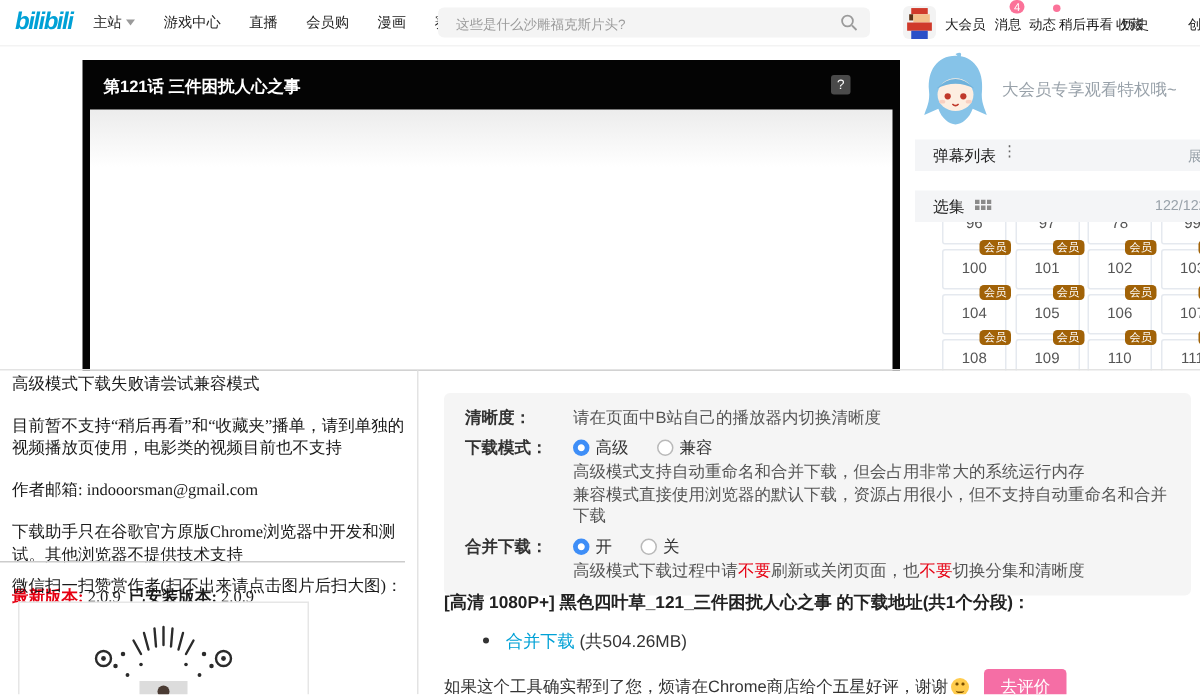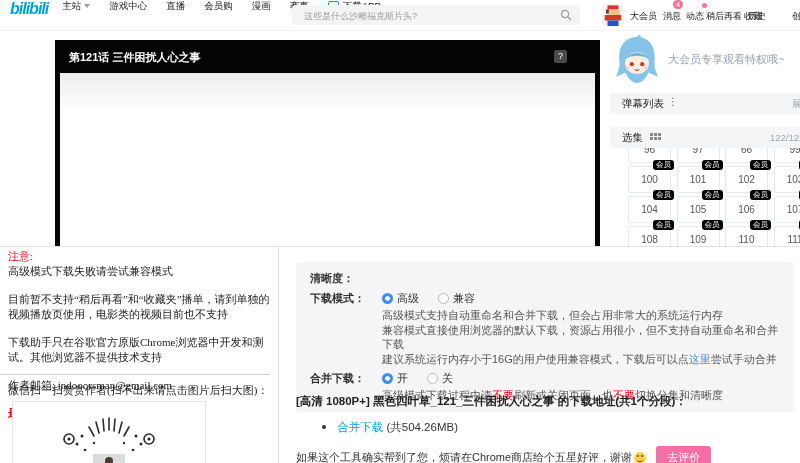--- a/index.html
+++ b/index.html
@@ -2,21 +2,21 @@
 <html><head>
 <meta charset="utf-8">
 <style>
   html,body{margin:0;padding:0;background:#fff;}
   #app{position:relative;width:800px;height:463px;background:#fff;overflow:hidden;
        font-family:"Liberation Sans","DejaVu Sans",sans-serif;color:#212121;}
 
   
   .navbar{position:absolute;left:0;top:0;width:800px;height:30px;background:#fff;
           border-bottom:1px solid #f3f3f3;}
-  .nav-left{display:flex;height:30px;padding-left:10px;}
+  .nav-left{display:flex;align-items:center;height:30px;padding-left:10px;}
   .logo{font-size:16px;font-weight:bold;font-style:italic;color:#00a1d6;letter-spacing:-1px;margin-right:14px;}
   .nav-item{font-size:9.5px;color:#212121;margin-right:19px;white-space:nowrap;cursor:pointer;}
   .chev{display:inline-block;width:0;height:0;border-left:3px solid transparent;border-right:3px solid transparent;
         border-top:4px solid #9a9a9a;margin-left:3px;vertical-align:1px;}
   .dl-icon{display:inline-block;width:9px;height:7px;border:1px solid #00a1d6;border-radius:2px;margin-right:4px;vertical-align:-1px;}
   .search-wrap{position:absolute;left:292px;top:5px;width:288px;height:20px;background:#f4f4f4;border-radius:4px;}
   .search-wrap input{position:absolute;left:10px;top:0;width:240px;height:20px;border:0;background:transparent;outline:none;
                      font-size:9px;color:#555;font-family:inherit;}
   .search-wrap input::placeholder{color:#9b9b9b;}
   .mag{position:absolute;right:8px;top:4px;}
@@ -39,21 +39,21 @@
   .vip-banner-text{position:absolute;left:668px;top:52px;font-size:11px;color:#99a2aa;}
   .mascot{position:absolute;left:614px;top:35px;}
   .side-bar-row{position:absolute;left:610px;width:200px;height:21px;background:#f4f5f7;}
   .side-bar-row .t{position:absolute;left:12px;top:4px;font-size:10.5px;color:#222;}
   .dots-icon{position:absolute;left:58px;top:3px;font-size:10px;color:#666;}
   .grid-icon{position:absolute;left:40px;top:6px;}
   .bar-right{position:absolute;top:5px;font-size:9.5px;color:#99a2aa;white-space:nowrap;}
   .ep-grid{position:absolute;left:620px;top:148px;width:180px;height:99px;overflow:hidden;}
   .ep-card{position:absolute;width:41px;height:25px;background:#fff;border:1px solid #e5e9ef;border-radius:2px;
            font-size:10px;color:#555;text-align:center;line-height:25px;cursor:pointer;}
-  .ep-badge{position:absolute;top:-7px;right:-4px;background:#000000;color:#fff;font-size:7.5px;line-height:10px;
+  .ep-badge{position:absolute;top:-7px;right:-4px;background:#a16207;color:#fff;font-size:7.5px;line-height:10px;
             padding:0 3px;border-radius:3px;}
 
   
   .h-div{position:absolute;left:0;top:246px;width:800px;height:1px;background:#e3e3e3;}
   .v-div{position:absolute;left:278px;top:247px;width:1px;height:216px;background:#e3e3e3;}
 
   .notes{position:absolute;left:8px;top:249px;width:262px;
          font-family:"Liberation Serif","DejaVu Serif",serif;font-size:11px;line-height:15px;color:#1a1a1a;}
   .notes .red{color:#e60012;}
   .notes p{margin:0 0 13px 0;}
@@ -177,45 +177,44 @@
           <rect x="4" y="4" width="3" height="3"></rect>
           <rect x="8" y="4" width="3" height="3"></rect>
       </g>
     </svg>
     <span class="bar-right" style="left:160px;">122/122</span>
   </div>
 
   <div class="ep-grid">
       <div class="ep-card" style="left: 8px; top: -12px;"><span>96</span></div>
       <div class="ep-card" style="left: 56.5px; top: -12px;"><span>97</span></div>
-      <div class="ep-card" style="left: 105px; top: -12px;"><span>66</span></div>
+      <div class="ep-card" style="left: 105px; top: -12px;"><span>78</span></div>
       <div class="ep-card" style="left: 153.5px; top: -12px;"><span>99</span></div>
       <div class="ep-card" style="left: 8px; top: 18px;"><span class="ep-badge">会员</span><span>100</span></div>
       <div class="ep-card" style="left: 56.5px; top: 18px;"><span class="ep-badge">会员</span><span>101</span></div>
       <div class="ep-card" style="left: 105px; top: 18px;"><span class="ep-badge">会员</span><span>102</span></div>
       <div class="ep-card" style="left: 153.5px; top: 18px;"><span class="ep-badge">会员</span><span>103</span></div>
       <div class="ep-card" style="left: 8px; top: 48px;"><span class="ep-badge">会员</span><span>104</span></div>
       <div class="ep-card" style="left: 56.5px; top: 48px;"><span class="ep-badge">会员</span><span>105</span></div>
       <div class="ep-card" style="left: 105px; top: 48px;"><span class="ep-badge">会员</span><span>106</span></div>
       <div class="ep-card" style="left: 153.5px; top: 48px;"><span class="ep-badge">会员</span><span>107</span></div>
       <div class="ep-card" style="left: 8px; top: 78px;"><span class="ep-badge">会员</span><span>108</span></div>
       <div class="ep-card" style="left: 56.5px; top: 78px;"><span class="ep-badge">会员</span><span>109</span></div>
       <div class="ep-card" style="left: 105px; top: 78px;"><span class="ep-badge">会员</span><span>110</span></div>
       <div class="ep-card" style="left: 153.5px; top: 78px;"><span class="ep-badge">会员</span><span>111</span></div>
     </div>
 
   <div class="h-div"></div>
   <div class="v-div"></div>
 
   <div class="notes">
-    <p class="tight"><span class="red">注意:</span></p>
     <p>高级模式下载失败请尝试兼容模式</p>
     <p>目前暂不支持“稍后再看”和“收藏夹”播单，请到单独的视频播放页使用，电影类的视频目前也不支持</p>
+    <p><span>作者邮箱: </span><span>indooorsman@gmail.com</span></p>
     <p>下载助手只在谷歌官方原版Chrome浏览器中开发和测试。其他浏览器不提供技术支持</p>
-    <p><span>作者邮箱: </span><span>indooorsman@gmail.com</span></p>
     <p class="tight"><span class="red" style="font-weight:bold;">最新版本: </span><span>2.0.9</span>&nbsp;&nbsp;<span style="font-weight:bold;">已安装版本: </span><span>2.0.9</span></p>
   </div>
   <div class="note-div"></div>
   <div class="wechat-line">微信扫一扫赞赏作者(扫不出来请点击图片后扫大图)：</div>
   <div class="qr-box">
     <svg width="130" height="64" viewBox="0 0 130 64">
       <g stroke="#2b2b2b" stroke-width="1.6" stroke-linecap="round">
         <line x1="65" y1="8" x2="65" y2="20"></line>
           <line x1="59" y1="9" x2="60" y2="21"></line>
           <line x1="71" y1="9" x2="70" y2="21"></line>
@@ -240,31 +239,31 @@
       <circle cx="105" cy="29" r="1.6" fill="#2b2b2b"></circle>
       <rect x="49" y="44" width="32" height="20" fill="#dcdcdc"></rect>
       <circle cx="65" cy="51" r="4" fill="#4a3b33"></circle>
       <path d="M56 64 Q65 54 74 64 Z" fill="#7d3a3a"></path>
     </svg>
   </div>
 
   <div class="panel">
     <div class="srow">
       <span class="slabel">清晰度：</span>
+      <span class="scontent">请在页面中B站自己的播放器内切换清晰度</span>
     </div>
     <div class="srow">
       <span class="slabel">下载模式：</span>
       <div class="scontent">
         <div class="radio-line">
           <span class="opt"><span class="radio on"></span><span>高级</span></span>
           <span class="opt"><span class="radio off"></span><span>兼容</span></span>
         </div>
         <div class="desc">高级模式支持自动重命名和合并下载，但会占用非常大的系统运行内存</div>
         <div class="desc">兼容模式直接使用浏览器的默认下载，资源占用很小，但不支持自动重命名和合并下载</div>
-        <div class="desc"><span>建议系统运行内存小于16G的用户使用兼容模式，下载后可以点</span><span class="link">这里</span><span>尝试手动合并</span></div>
       </div>
     </div>
     <div class="srow" style="margin-bottom:0;">
       <span class="slabel">合并下载：</span>
       <div class="scontent">
         <div class="radio-line">
           <span class="opt"><span class="radio on"></span><span>开</span></span>
           <span class="opt"><span class="radio off"></span><span>关</span></span>
         </div>
         <div class="desc"><span>高级模式下载过程中请</span><span class="nored">不要</span><span>刷新或关闭页面，也</span><span class="nored">不要</span><span>切换分集和清晰度</span></div>

